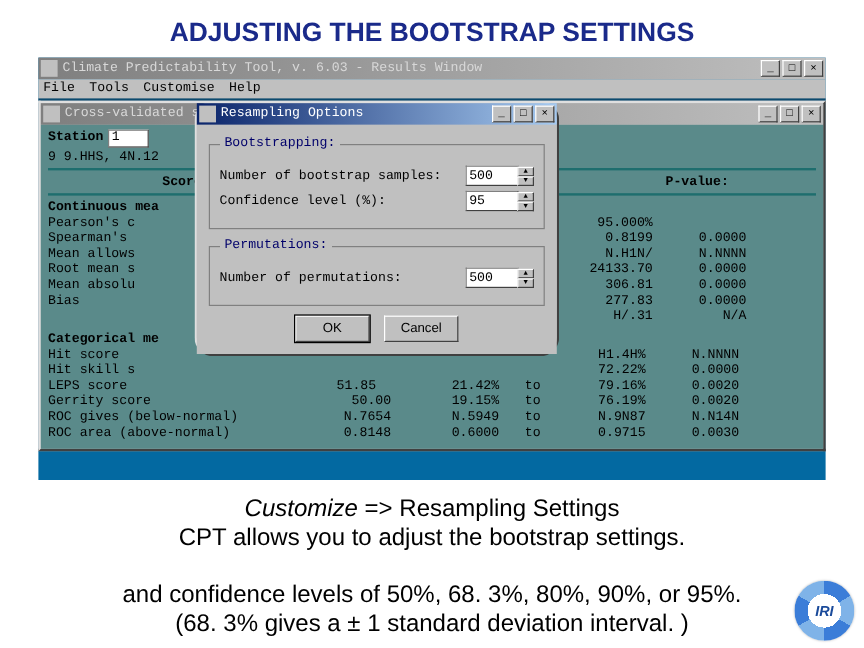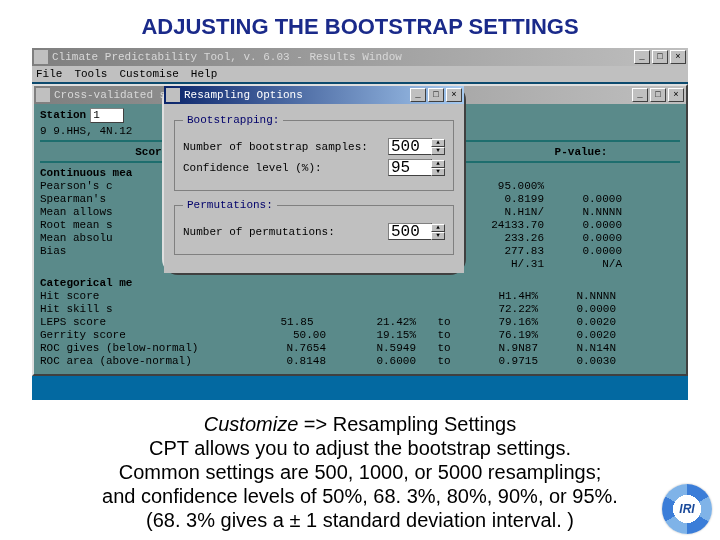--- a/index.html
+++ b/index.html
@@ -80,21 +80,21 @@
   
   .dialog {
     left:130px; top:36px; width:304px;border-radius:16px;
   }
   .dlg-body{background:#c0c0c0;padding:6px 10px 10px;font-size:11px;color:#000;}
   fieldset{border:1px solid #808080;margin:4px 0 8px;padding:8px 8px 10px;}
   legend{color:#00006a;font-size:11px;padding:0 4px;}
   .frow{display:flex;align-items:center;margin:4px 0;}
   .frow .flabel{flex:1;}
   .spin{display:flex;align-items:center;}
-  .spin input{width:44px;height:17px;background:#fff;border:1px solid #404040;border-top-color:#808080;border-left-color:#808080;font-size:16px;padding:0 2px;font-family:inherit;}
+  .spin input{width:44px;height:17px;background:#fff;border:1px solid #404040;border-top-color:#808080;border-left-color:#808080;font-size:11px;padding:0 2px;font-family:inherit;}
   .spin .arrows{display:flex;flex-direction:column;margin-left:-1px;}
   .spin .arrows div{width:14px;height:8px;background:#c0c0c0;border:1px solid #fff;border-right-color:#404040;border-bottom-color:#404040;font-size:6px;line-height:6px;text-align:center;}
   .btnrow{display:flex;justify-content:center;gap:12px;margin-top:4px;}
   .wbtn{width:62px;height:22px;background:#c0c0c0;border:1px solid #fff;border-right-color:#404040;border-bottom-color:#404040;font-size:11px;}
   .wbtn.default{outline:1px solid #000;}
   
   .caption{
     text-align:center;
     font-family:Arial,sans-serif;
     font-size:20px;
@@ -190,21 +190,21 @@
             <div class="rowA">Root mean s</div>
             <div class="rowB"></div>
             <div class="rowC"></div>
             <div class="rowD">24133.70</div>
             <div class="rowE">0.0000</div>
           </div>
           <div class="row">
             <div class="rowA">Mean absolu</div>
             <div class="rowB"></div>
             <div class="rowC"></div>
-            <div class="rowD">233.26</div>
+            <div class="rowD">306.81</div>
             <div class="rowE">0.0000</div>
           </div>
           <div class="row">
             <div class="rowA">Bias</div>
             <div class="rowB"></div>
             <div class="rowC"></div>
             <div class="rowD">277.83</div>
             <div class="rowE">0.0000</div>
           </div>
         </div>
@@ -309,26 +309,30 @@
           <span class="flabel">Number of permutations:</span>
           <div class="spin">
             <input value="500" style="">
             <div class="arrows">
                 <div>▲</div>
                 <div>▼</div>
               </div>
           </div>
         </div>
       </fieldset>
+      <div class="btnrow">
+        <button class="wbtn default">OK</button>
+        <button class="wbtn">Cancel</button>
+      </div>
     </div>
   </div>
 
 </div>
 
 <div class="caption">
   <span class="lead">Customize</span><span> =&gt; Resampling Settings</span><br>
   <span>CPT allows you to adjust the bootstrap settings.</span><br>
-  <span>Common settings are 500, 1000, or 5000 resamplings;</span><br>
+  <br>
   <span>and confidence levels of 50%, 68. 3%, 80%, 90%, or 95%.</span><br>
   <span>(68. 3% gives a ± 1 standard deviation interval. )</span>
 </div>
 
 <div class="logo">IRI</div>
 
 </body></html>

